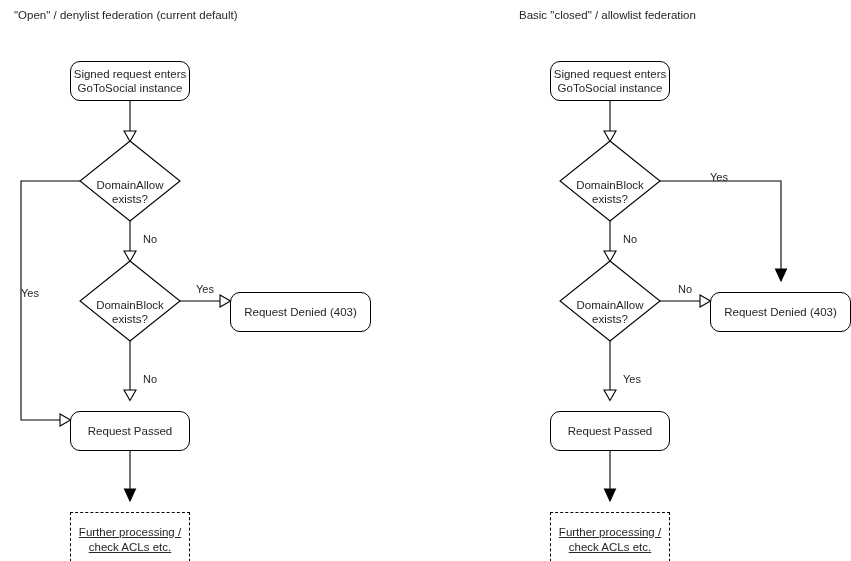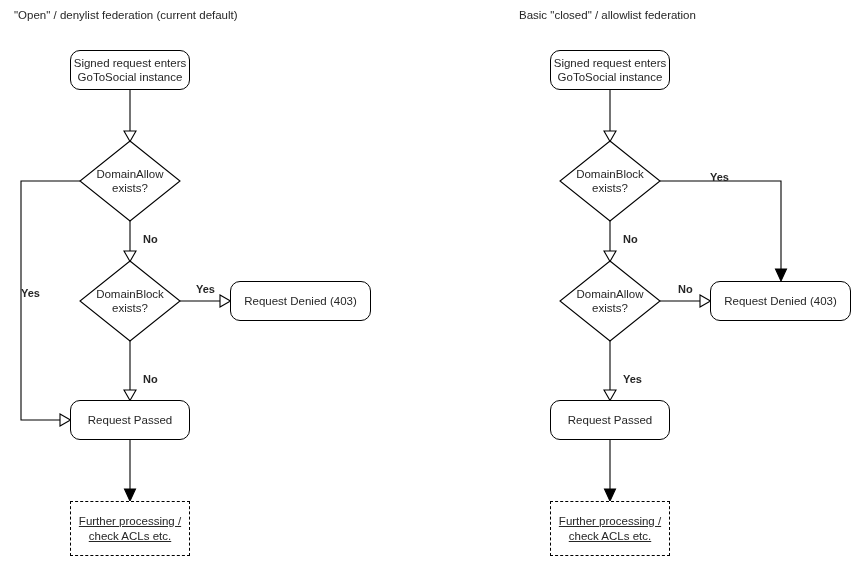--- a/index.html
+++ b/index.html
@@ -39,20 +39,21 @@
     box-sizing: border-box;
     display: flex;
     align-items: center;
     justify-content: center;
     text-align: center;
     font-size: 11.5px;
     line-height: 14.5px;
     color: #262626;
     background: #ffffff;
     white-space: pre-line;
+    margin-top: 11px;
   }
   .node.rounded {
     border: 1.1px solid #000000;
     border-radius: 10px;
   }
   .node.dashed {
     border: 1.1px dashed #000000;
     border-radius: 0;
     text-decoration: underline;
   }
@@ -66,21 +67,20 @@
   }
 
   
   .edge-label {
     position: absolute;
     font-size: 11px;
     line-height: 13px;
     color: #262626;
     background: transparent;
     white-space: nowrap;
-    font-weight: bold;
   }
 </style>
 </head>
 <body>
 
 <svg id="canvas" viewBox="0 0 851 561" xmlns="http://www.w3.org/2000/svg">
 
   <polygon points="130,141 180,181 130,221 80,181" fill="#ffffff" stroke="#000000" stroke-width="1.1"></polygon>
 
   <polygon points="130,261 180,301 130,341 80,301" fill="#ffffff" stroke="#000000" stroke-width="1.1"></polygon>

